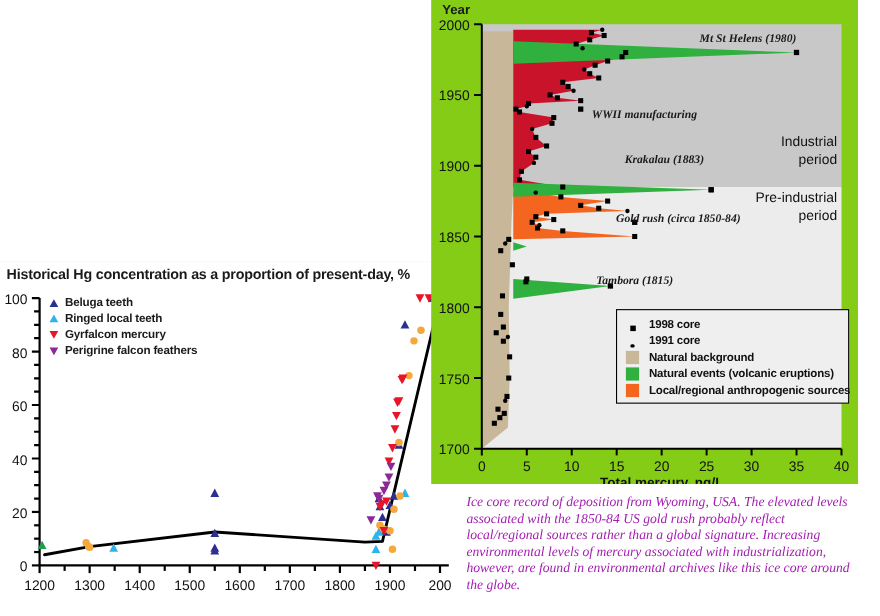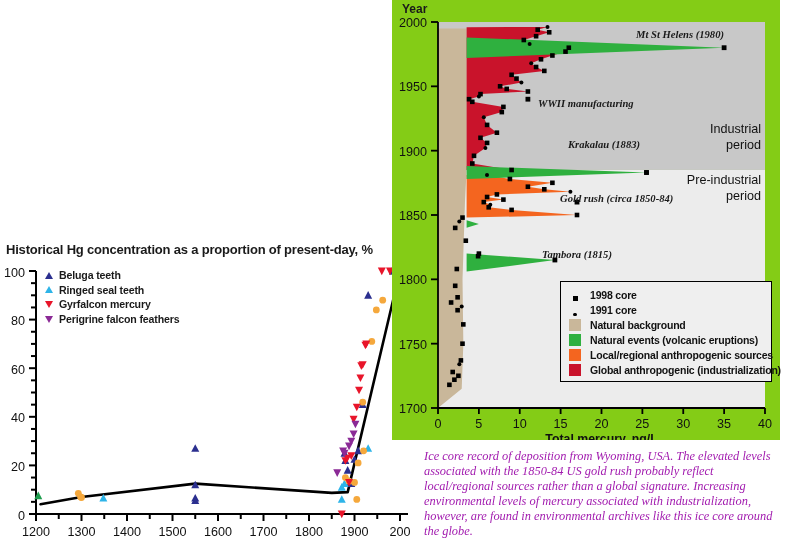--- a/index.html
+++ b/index.html
@@ -193,21 +193,21 @@
         <div class="lc-legend-row">
           <span class="mk-wrap">
             <span class="tri-up" style="border-bottom-color: rgb(43, 47, 143);"></span>
           </span>
           <span class="lc-legend-label">Beluga teeth</span>
         </div>
         <div class="lc-legend-row">
           <span class="mk-wrap">
             <span class="tri-up" style="border-bottom-color: rgb(46, 180, 232);"></span>
           </span>
-          <span class="lc-legend-label">Ringed seal teeth</span>
+          <span class="lc-legend-label">Ringed local teeth</span>
         </div>
         <div class="lc-legend-row">
           <span class="mk-wrap">
             <span class="tri-dn" style="border-top-color: rgb(232, 21, 42);"></span>
           </span>
           <span class="lc-legend-label">Gyrfalcon mercury</span>
         </div>
         <div class="lc-legend-row">
           <span class="mk-wrap">
             <span class="tri-dn" style="border-top-color: rgb(139, 42, 150);"></span>
@@ -384,22 +384,18 @@
           <span class="rl-label">Natural background</span>
         </div>
         <div class="rl-row">
           <span class="rl-swatch" style="background: rgb(47, 176, 63);"></span>
           <span class="rl-label">Natural events (volcanic eruptions)</span>
         </div>
         <div class="rl-row">
           <span class="rl-swatch" style="background: rgb(244, 101, 31);"></span>
           <span class="rl-label">Local/regional anthropogenic sources</span>
         </div>
-        <div class="rl-row">
-          <span class="rl-swatch" style="background: rgb(201, 19, 43);"></span>
-          <span class="rl-label">Global anthropogenic (industrialization)</span>
-        </div>
       </div>
   </div>
 
   <div class="caption">Ice core record of deposition from Wyoming, USA. The elevated levels associated with the 1850-84 US gold rush probably reflect local/regional sources rather than a global signature. Increasing environmental levels of mercury associated with industrialization, however, are found in environmental archives like this ice core around the globe.</div>
 
 </div>
 
 </body></html>

